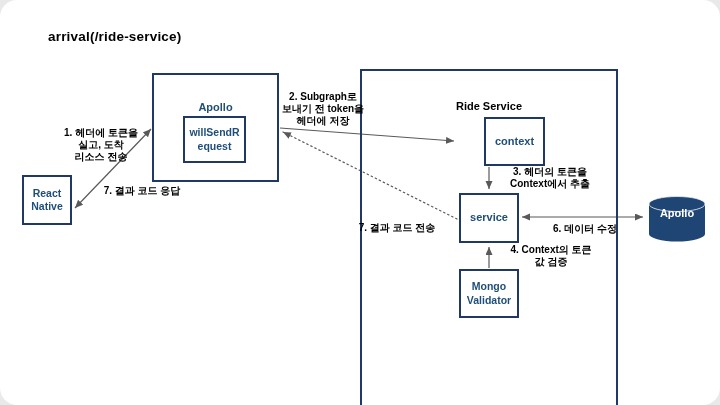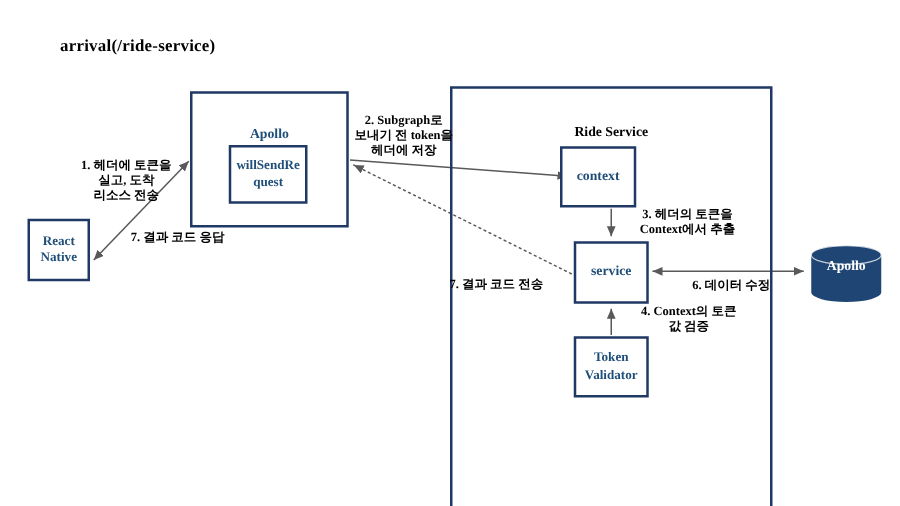--- a/index.html
+++ b/index.html
@@ -6,21 +6,21 @@
     --box-border:#1F3864;
     --node-text:#1F4E79;
     --black-text:#000000;
     --arrow:#595959;
     --mongo-fill:#1F4575;
     --canvas-bg:#FFFFFF;
   }
   html,body{margin:0;padding:0;background:#e9e9e9;}
   .canvas{
     position:relative;width:720px;height:405px;background:var(--canvas-bg);
-    font-family:Liberation Serif, serif;overflow:hidden;
+    font-family:Liberation Sans, sans-serif;overflow:hidden;border-radius:17px;
   }
   .title{
     position:absolute;left:48px;top:29px;font-size:13.5px;font-weight:600;
     color:var(--black-text);letter-spacing:0.2px;
   }
   .arrows{position:absolute;left:0;top:0;pointer-events:none;}
   .connector{stroke:var(--arrow);stroke-width:1.2;fill:none;}
   .connector.dotted{stroke-dasharray:1.5 3;stroke-linecap:round;}
   .ah{fill:var(--arrow);}
   .box{
@@ -36,21 +36,21 @@
   }
   .frame-label.navy{color:var(--node-text);font-size:11px;}
   .frame-label.black{color:var(--black-text);font-size:11px;padding-top:9px;}
   .react-box{left:22px;top:175px;width:50px;height:50px;font-size:10.5px;}
   .apollo-box{left:152px;top:73px;width:127px;height:109px;}
   .wsr-box{
     left:183px;top:116px;width:63px;height:47px;border-width:2px;
     font-size:10.5px;word-break:break-all;white-space:normal;padding:2px;
   }
   .ride-box{left:360px;top:69px;width:258px;height:344px;}
-  .context-box{left:448px;top:117px;width:61px;height:49px;font-size:11px;border-width:2px;}
+  .context-box{left:484px;top:117px;width:61px;height:49px;font-size:11px;border-width:2px;}
   .service-box{left:459px;top:193px;width:60px;height:50px;font-size:11px;border-width:2px;}
   .validator-box{left:459px;top:269px;width:60px;height:49px;font-size:10.5px;border-width:2px;}
   .mongo{position:absolute;left:647px;top:195px;width:60px;height:48px;}
   .mongo-label{
     position:absolute;left:0;top:12px;width:100%;text-align:center;
     color:#fff;font-weight:700;font-size:11px;
   }
   .step{
     position:absolute;color:var(--black-text);font-weight:700;font-size:10px;
     text-align:center;white-space:pre-line;line-height:1.2;
@@ -104,21 +104,21 @@
 
   <div class="box context-box">
     <span>context</span>
   </div>
 
   <div class="box service-box">
     <span>service</span>
   </div>
 
   <div class="box validator-box">
-    <span>Token
+    <span>Mongo
 Validator</span>
   </div>
 
   <div class="mongo">
     <svg width="60" height="48" viewBox="0 0 60 48">
       <path d="M2,9 a28,7.5 0 0,1 56,0 v30 a28,7.5 0 0,1 -56,0 z" fill="var(--mongo-fill)"></path>
       <ellipse cx="30" cy="9" rx="28" ry="7.5" fill="var(--mongo-fill)" stroke="#ffffff" stroke-opacity="0.75" stroke-width="1"></ellipse>
     </svg>
     <div class="mongo-label">Apollo</div>
   </div>

